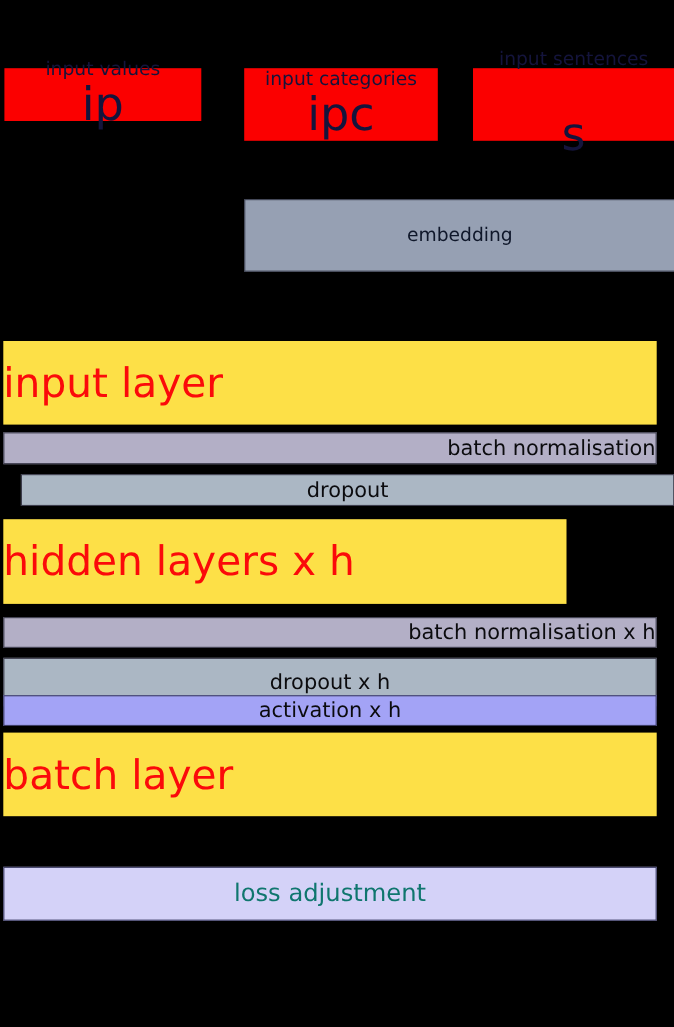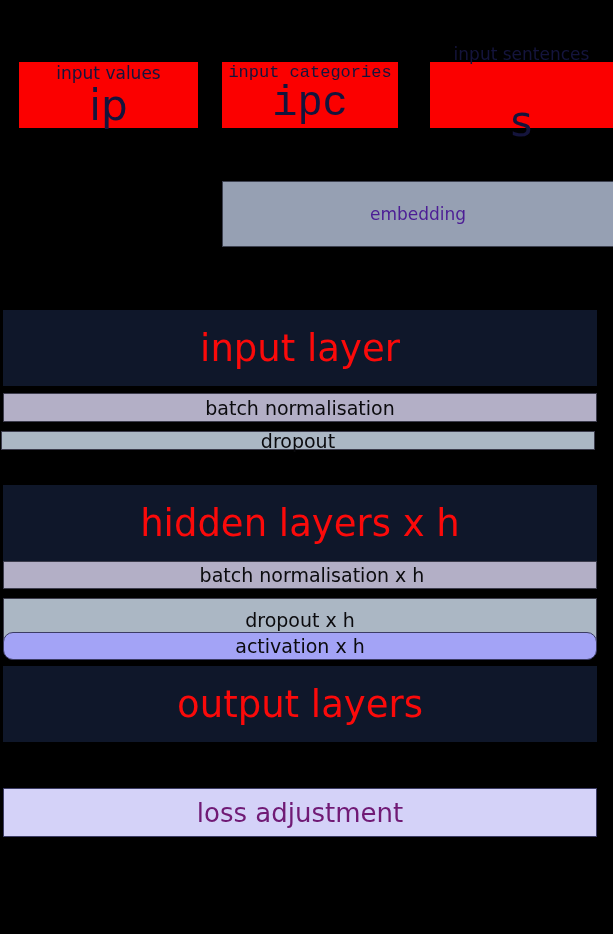--- a/index.html
+++ b/index.html
@@ -29,71 +29,70 @@
     line-height: 1.05;
   }
   .input-box .small-label { font-size: 17px; }
   .input-box .symbol { font-size: 42px; margin-top: 1px; }
 
   
   .embedding-box {
     background: #96a0b3;
     border: 1px solid #3d4150;
     border-right: none;
-    color: #4c1d95;
+    color: #0f172a;
     display: flex;
     align-items: center;
     justify-content: center;
     font-size: 17px;
   }
 
   
   .layer-box {
-    background: #0f172a;
+    background: #fde047;
     color: #fb0a0a;
     display: flex;
     align-items: center;
-    justify-content: center;
     font-size: 37px;
   }
 
   
   .thin-row {
     display: flex;
     align-items: center;
     justify-content: center;
     color: #0b0b0e;
     font-size: 19px;
     border: 1px solid #3c3c4c;
   }
-  .row-bn        { background: #b3afc6; }
+  .row-bn        { background: #b3afc6; justify-content: flex-end; }
   .row-dropout   { background: #abb7c4; }
-  .row-activation{ background: #a3a3f6; border-color: #3c3c64; border-radius: 10px; }
+  .row-activation{ background: #a3a3f6; border-color: #3c3c64; }
 
   .row-loss {
     background: #d4d2f8;
     border: 1px solid #3c3c64;
     display: flex;
     align-items: center;
     justify-content: center;
-    color: #701a75;
-    font-size: 26px;
+    color: #0f766e;
+    font-size: 22px;
   }
 </style>
 </head>
 <body>
 
 <div id="canvas">
 
-  <div class="abs input-box" style="left:19px; top:62px; width:179px; height:66px;justify-content:flex-end;">
+  <div class="abs input-box" style="left:4px; top:62px; width:179px; height:48px;">
     <div class="small-label">input values</div>
     <div class="symbol">ip</div>
   </div>
 
-  <div class="abs input-box" style="left:222px; top:62px; width:176px; height:66px;font-family:Liberation Mono, monospace;">
+  <div class="abs input-box" style="left:222px; top:62px; width:176px; height:66px;">
     <div class="small-label">input categories</div>
     <div class="symbol">ipc</div>
   </div>
 
   <div class="abs input-box" style="left:430px; top:62px; width:183px; height:66px;gap:36px;">
     <div class="small-label">input sentences</div>
     <div class="symbol">s</div>
   </div>
 
   <div class="abs embedding-box" style="left:222px; top:181px; width:391px; height:66px;">
@@ -101,42 +100,42 @@
   </div>
 
   <div class="abs layer-box" style="left:3px; top:310px; width:594px; height:76px;">
     <span>input layer</span>
   </div>
 
   <div class="abs thin-row row-bn" style="left:3px; top:393px; width:594px; height:29px;">
     <span>batch normalisation</span>
   </div>
 
-  <div class="abs thin-row row-dropout" style="left:1px; top:431px; width:594px; height:19px;">
+  <div class="abs thin-row row-dropout" style="left:19px; top:431px; width:594px; height:29px;">
     <span>dropout</span>
   </div>
 
-  <div class="abs layer-box" style="left:3px; top:472px; width:594px; height:77px;margin-top:13px;">
+  <div class="abs layer-box" style="left:3px; top:472px; width:512px; height:77px;">
     <span>hidden layers x h</span>
   </div>
 
   <div class="abs thin-row row-bn" style="left:3px; top:561px; width:594px; height:28px;padding-left:24px;">
     <span>batch normalisation x h</span>
   </div>
 
   <div class="abs thin-row row-dropout" style="left:3px; top:598px; width:594px; height:44px;">
     <span>dropout x h</span>
   </div>
 
   <div class="abs thin-row row-activation" style="left:3px; top:632px; width:594px; height:28px;">
     <span>activation x h</span>
   </div>
 
   <div class="abs layer-box" style="left:3px; top:666px; width:594px; height:76px;">
-    <span>output layers</span>
+    <span>batch layer</span>
   </div>
 
 
   <div class="abs row-loss" style="left:3px; top:788px; width:594px; height:49px;">
     <span>loss adjustment</span>
   </div>
 
 </div>
 
 </body></html>

